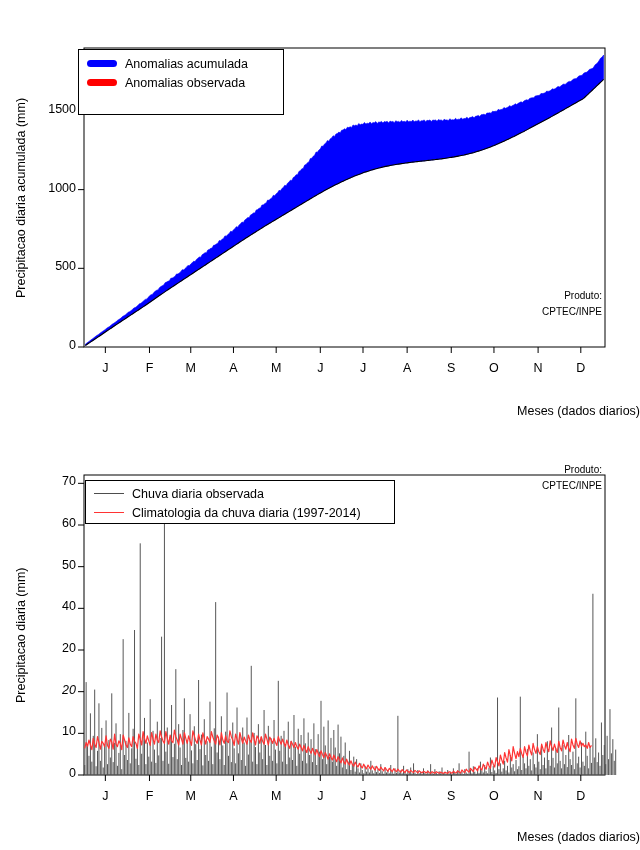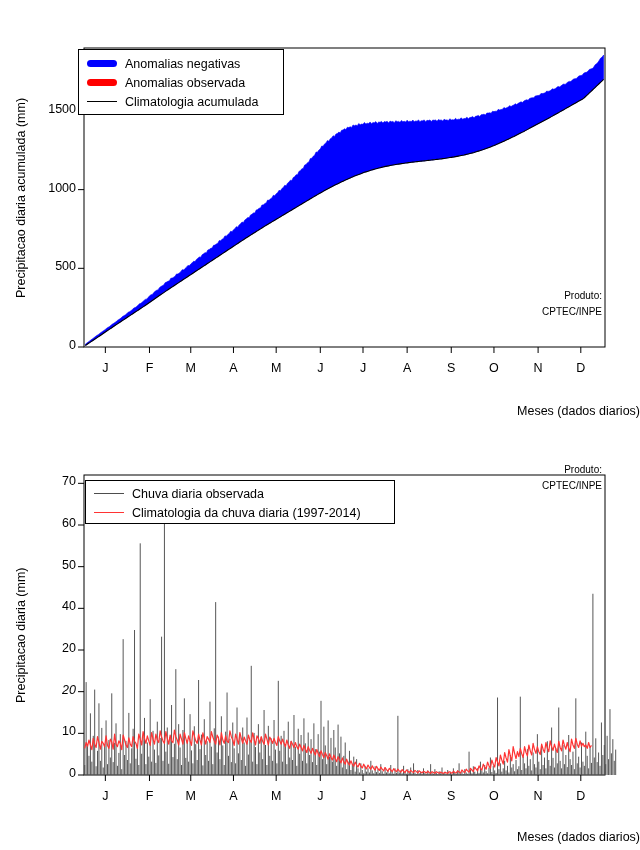--- a/index.html
+++ b/index.html
@@ -152,33 +152,27 @@
     <div class="produto" id="top-produto" style="right:38px; top:288px;">
       <div>Produto:</div>
       <div>CPTEC/INPE</div>
     </div>
 
     <div class="legend-box" id="legend-top" style="left:78px; top:49px; width:206px; height:66px; padding:4px 0;">
       <div class="legend-row">
         <span class="legend-swatch-wrap">
           <span class="swatch-bar" id="lg-sw-0" style="background: rgb(0, 0, 255);"></span>
         </span>
-        <span class="legend-text">Anomalias negativas</span>
+        <span class="legend-text">Anomalias acumulada</span>
       </div>
       <div class="legend-row">
         <span class="legend-swatch-wrap">
           <span class="swatch-bar" id="lg-sw-1" style="background: rgb(255, 0, 0);"></span>
         </span>
         <span class="legend-text">Anomalias observada</span>
-      </div>
-      <div class="legend-row">
-        <span class="legend-swatch-wrap">
-          <span class="swatch-line" id="lg-sw-2" style="border-top-color: rgb(0, 0, 0);"></span>
-        </span>
-        <span class="legend-text">Climatologia acumulada</span>
       </div>
     </div>
   <div class="tick-label" style="left: 26px; top: 338px; width: 50px;">0</div>
       <div class="tick-label" style="left: 26px; top: 259.316px; width: 50px;">500</div>
       <div class="tick-label" style="left: 26px; top: 180.632px; width: 50px;">1000</div>
       <div class="tick-label" style="left: 26px; top: 101.947px; width: 50px;">1500</div>
       <div class="tick-label-x" style="left: 90.3525px; top: 361px; width: 30px;">J</div>
       <div class="tick-label-x" style="left: 134.481px; top: 361px; width: 30px;">F</div>
       <div class="tick-label-x" style="left: 175.762px; top: 361px; width: 30px;">M</div>
       <div class="tick-label-x" style="left: 218.467px; top: 361px; width: 30px;">A</div>

